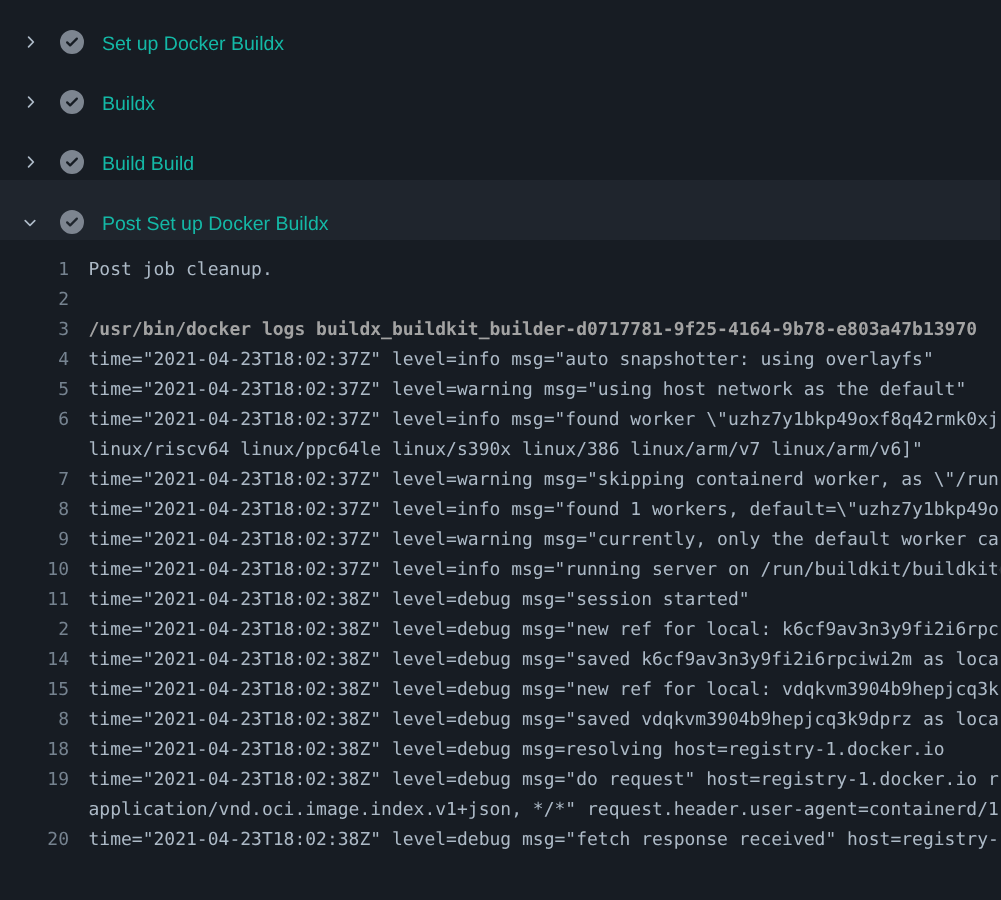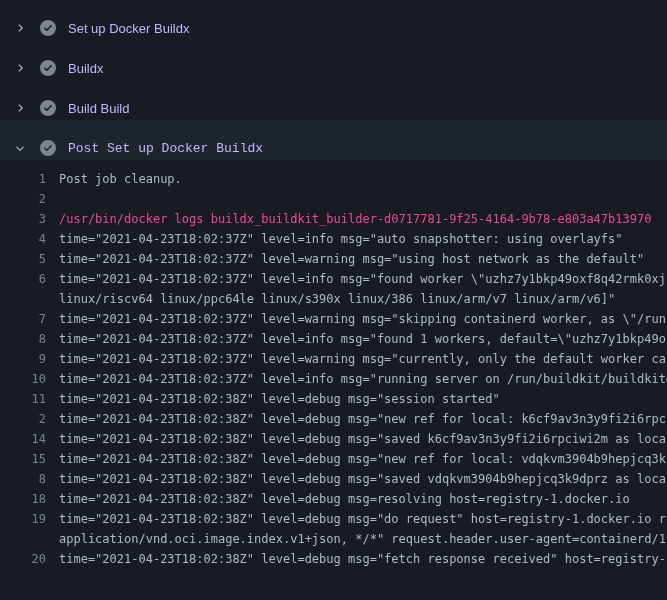--- a/index.html
+++ b/index.html
@@ -9,26 +9,26 @@
     background:#171c23;
     overflow:hidden;
     font-family:"Liberation Sans",sans-serif;
   }
   
   .section-row{
     height:40px;
     display:flex;align-items:center;
     padding:16px 16px 0 12px;
     gap:12px;
-    color:#c4b5fd;
+    color:#14b8a6;
     font-size:13px;
     cursor:pointer;
     box-sizing:border-box;
   }
-  .section-row.expanded{background:rgba(205,217,229,0.05);font-family:Liberation Mono, monospace;}
+  .section-row.expanded{background:rgba(205,217,229,0.05);}
   .chev{
     width:16px;height:16px;flex:none;
     display:flex;align-items:center;justify-content:center;
     color:#adbac7;
   }
   .expanded .chev svg{transform:rotate(90deg);}
   .check{
     width:16px;height:16px;flex:none;
     display:flex;align-items:center;justify-content:center;
     color:#7d8590;
@@ -45,21 +45,21 @@
   .line{display:flex;white-space:pre;overflow:hidden;}
   .line .num{
     width:46px;flex:none;
     text-align:right;
     padding-right:13px;
     color:#768390;
     user-select:none;
     cursor:pointer;
   }
   .line .txt{flex:none;}
-  .line.command .txt{color:#ec4899;font-weight:normal;}
+  .line.command .txt{color:#a3a3a3;font-weight:bold;}
   .toggle{
     display:inline-block;
     font-size:8px;
     margin-right:7px;
     vertical-align:1px;
     color:#adbac7;
     cursor:pointer;
   }
 </style>
 </head>

